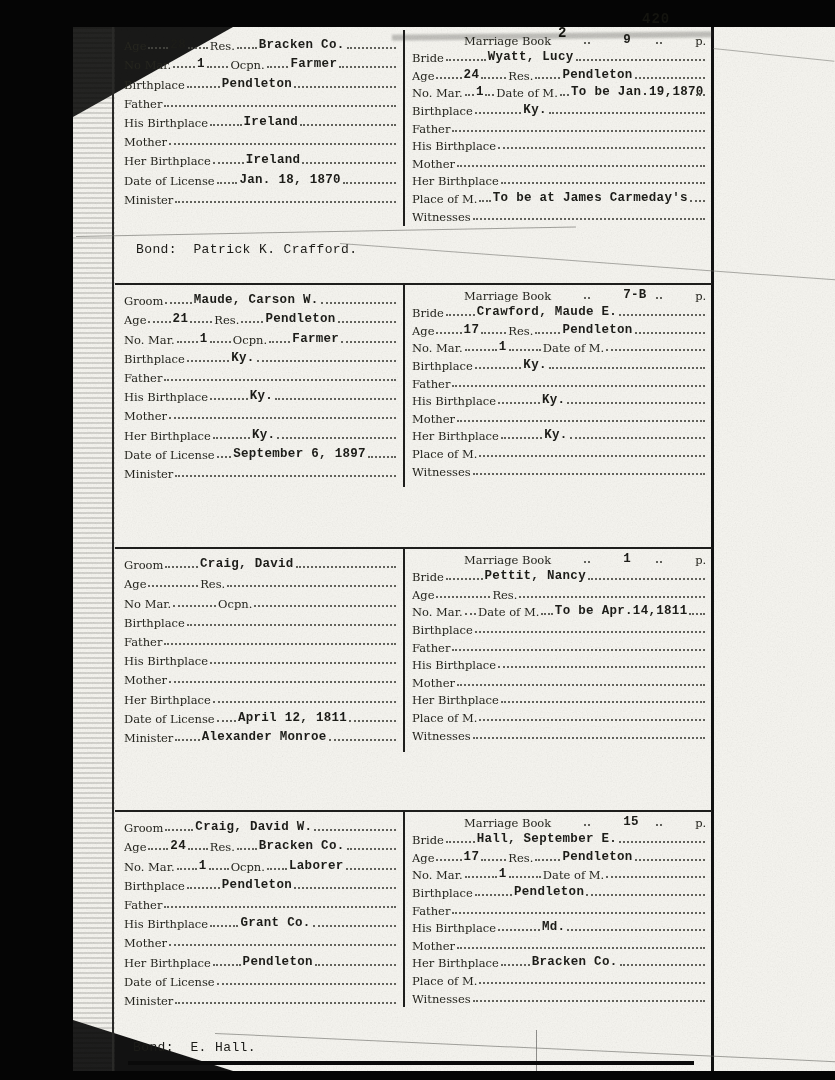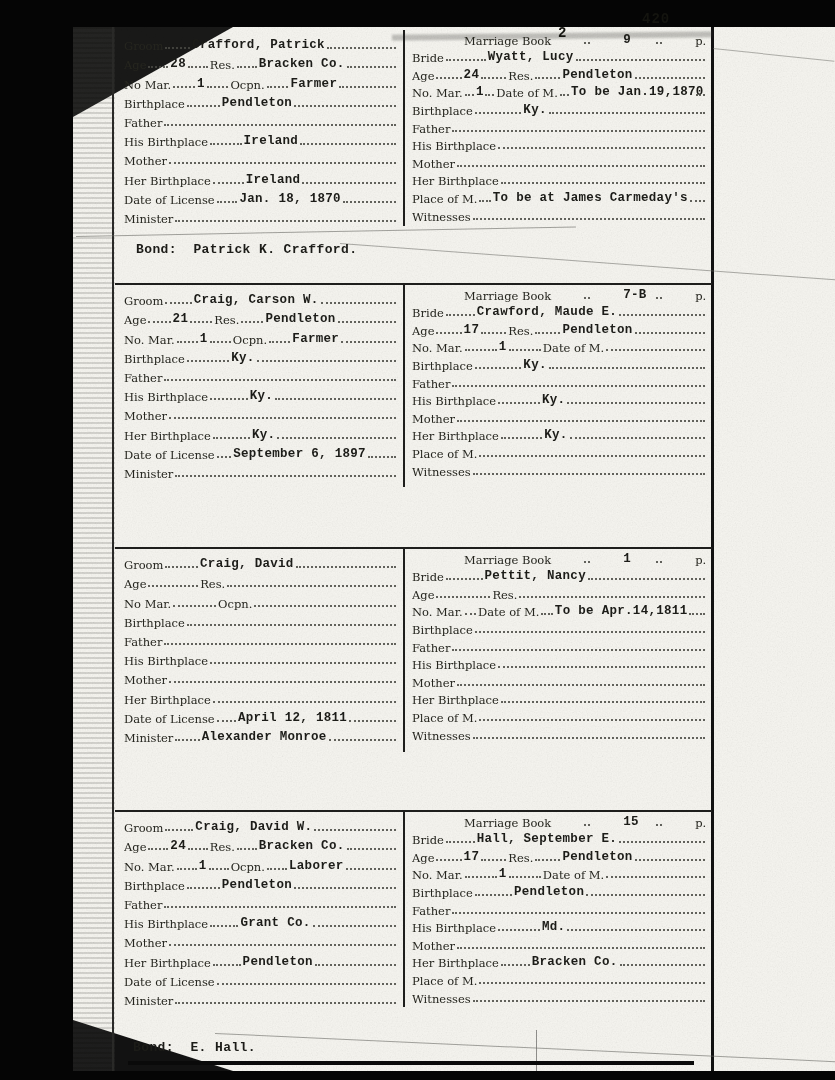--- a/index.html
+++ b/index.html
@@ -48,21 +48,21 @@
   .col-right .row{height:17.6px;}
   .row.header{padding-left:52px;gap:31px;}
   .lbl{font-family:"DejaVu Serif", serif;font-size:11.5px;color:#26261f;
     white-space:nowrap;margin-bottom:1px;flex:0 0 auto;}
   .val{font-family:"Liberation Mono", monospace;font-weight:bold;font-size:12.5px;
     letter-spacing:.3px;color:#1c1c18;white-space:nowrap;margin-bottom:2px;flex:0 1 auto;min-width:0;}
   .dots{flex:1 1 10px;min-width:6px;border-bottom:2px dotted #4a4a44;
     margin:0 2px 5px 2px;align-self:flex-end;opacity:.85;}
   .dots.fill{flex-grow:4;}
   
-  .bond{position:absolute;font-family:"Liberation Mono", monospace;font-weight:bold;
+  .bond{position:absolute;font-family:"Liberation Mono", monospace;font-weight:normal;
     font-size:13px;color:#1c1c18;white-space:pre;letter-spacing:.4px;}
   .bond-1{left:136px;top:242px;}
   .bond-2{left:133px;top:1040px;}
   .stamp{position:absolute;font-family:"Liberation Mono", monospace;font-weight:bold;
     font-size:14px;color:#14140f;}
   .stamp-number{left:558px;top:25px;}
   .stamp-code{left:642px;top:11px;letter-spacing:1px;}
   
   .noise{position:absolute;left:0;top:0;pointer-events:none;opacity:.16;mix-blend-mode:multiply;}
 </style>
@@ -86,26 +86,20 @@
   <div class="crease crease-3"></div>
   <div class="crease crease-4"></div>
   <div class="smudge"></div>
 
   <div class="stamp stamp-number">2</div>
   <div class="stamp stamp-code">420</div>
 
   <section class="record r1">
     <div class="col-left">
         <div class="row">
-          <span class="lbl">Groom</span>
-          <span class="dots"></span>
-          <span class="val">Crafford, Patrick</span>
-          <span class="dots fill"></span>
-        </div>
-        <div class="row">
           <span class="lbl">Age</span>
           <span class="dots"></span>
           <span class="val">28</span>
           <span class="dots"></span>
           <span class="lbl">Res.</span>
           <span class="dots"></span>
           <span class="val">Bracken Co.</span>
           <span class="dots fill"></span>
         </div>
         <div class="row">
@@ -226,21 +220,21 @@
           <span class="dots fill"></span>
         </div>
       </div>
   </section>
 
   <section class="record r2 ruled">
     <div class="col-left">
         <div class="row">
           <span class="lbl">Groom</span>
           <span class="dots"></span>
-          <span class="val">Craig, Carson W.</span>
+          <span class="val">Maude, Carson W.</span>
           <span class="dots fill"></span>
         </div>
         <div class="row">
           <span class="lbl">Age</span>
           <span class="dots"></span>
           <span class="val">21</span>
           <span class="dots"></span>
           <span class="lbl">Res.</span>
           <span class="dots"></span>
           <span class="val">Pendleton</span>

